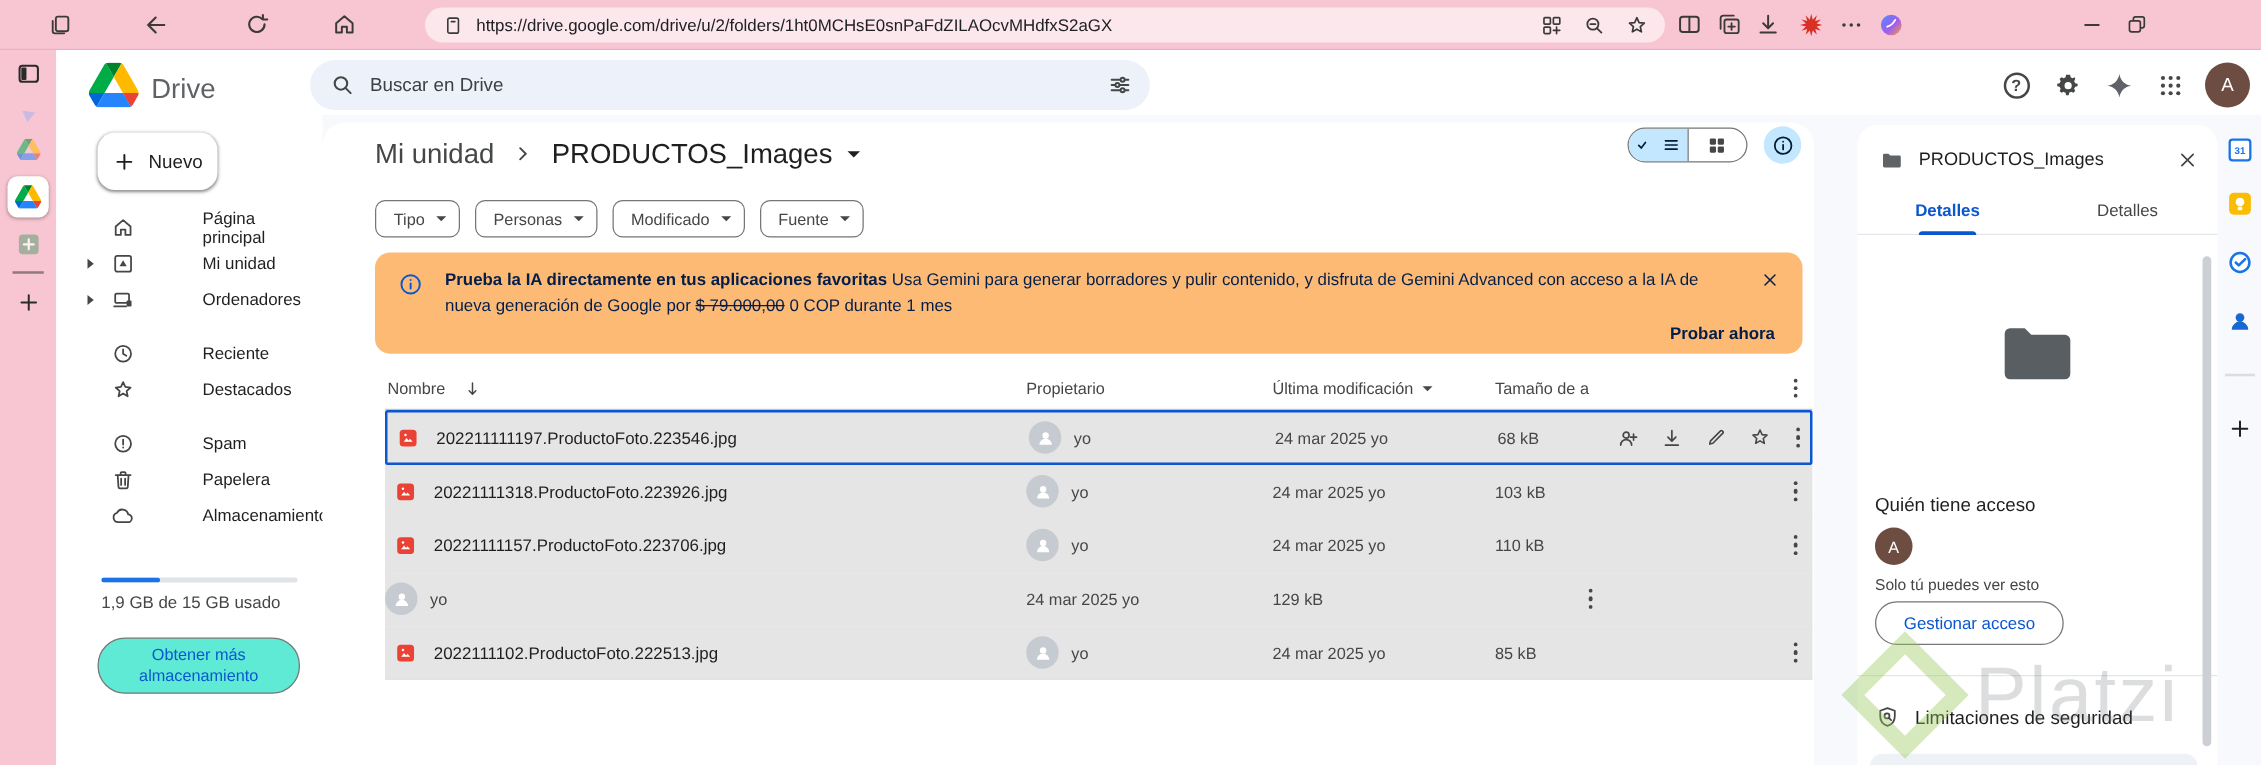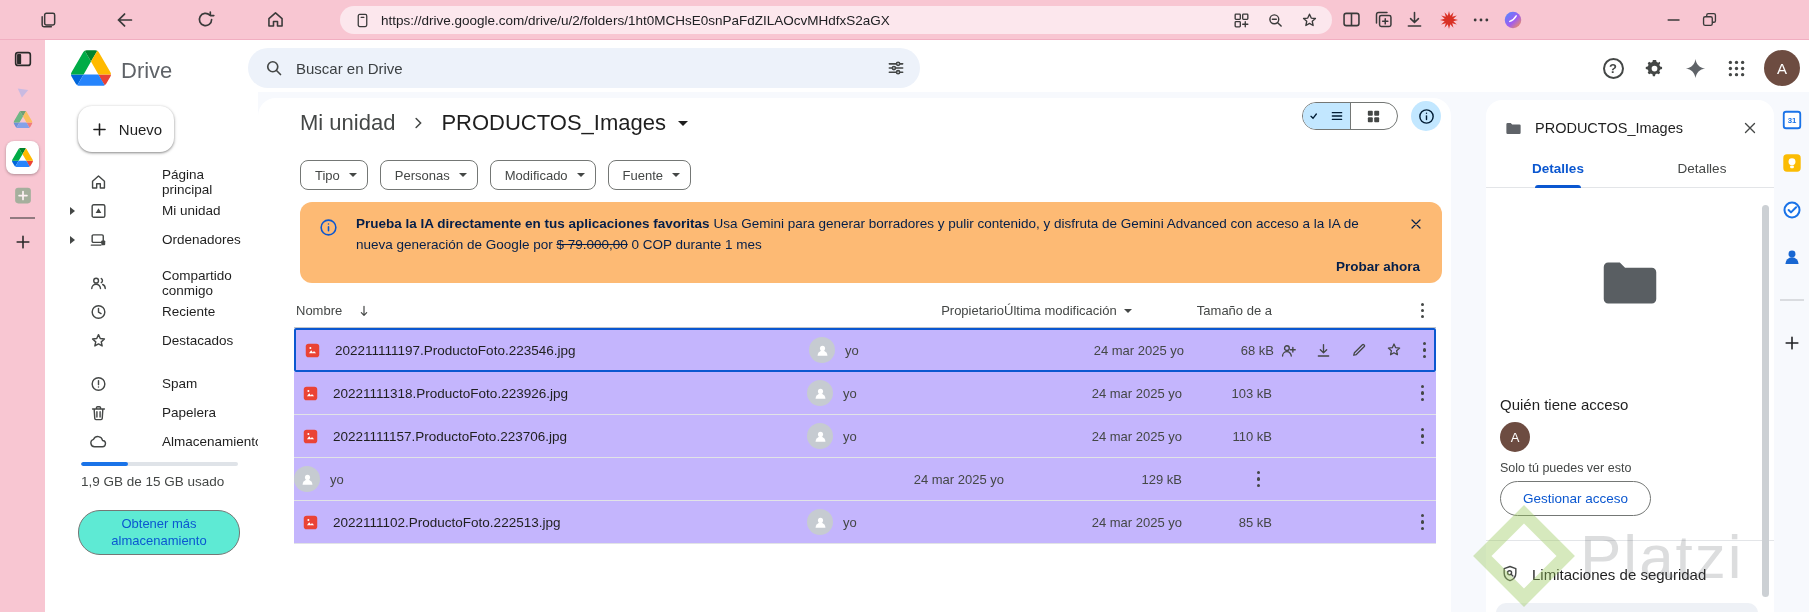--- a/index.html
+++ b/index.html
@@ -103,26 +103,26 @@
     border-radius:12px; }
   .banner-icon { position:absolute; left:18px; top:15px; color:#0b57d0; }
   .banner-text { position:absolute; left:56px; top:12px; width:1020px; font-size:13.5px; line-height:1.55;
     color:#041e49; }
   .banner-close { position:absolute; right:16px; top:12px; width:20px; height:20px; display:flex;
     align-items:center; justify-content:center; color:#041e49; cursor:pointer; background:none; border:none; }
   .banner-cta { position:absolute; right:22px; bottom:9px; font-size:13.5px; font-weight:600;
     color:#041e49; cursor:pointer; }
 
   
-  .table { position:absolute; top:196px; left:36px; width:1142px;text-align:right; }
+  .table { position:absolute; top:196px; left:50px; width:1142px; }
   .thead, .trow { display:grid; grid-template-columns:513px 197px 178px 90px 164px; align-items:center; }
   .thead { height:34px; border-bottom:1px solid #c1c5c9; font-size:13px; color:#444746; font-weight:500; }
   .th-name { display:flex; align-items:center; gap:14px; padding-left:2px; }
   .th-mod { display:flex; align-items:center; gap:7px; }
-  .trow { height:43px; border-bottom:1px solid #e1e3e6; font-size:13px; color:#444746; background:#c4b5fd; }
+  .trow { height:43px; border-bottom:1px solid #e1e3e6; font-size:13px; color:#444746; background:#e5e5e5; }
   .trow.selected { border:2px solid #0b57d0; height:44px; border-radius:2px; }
   .fname { display:flex; align-items:center; gap:14px; padding-left:8px; font-size:13.5px; color:#1f1f1f;
     white-space:nowrap; overflow:hidden; }
   .owner { display:flex; align-items:center; gap:10px; }
   .avatar-s { width:26px; height:26px; border-radius:50%; background:#c6cbd1; display:flex;
     align-items:center; justify-content:center; flex:none; }
   .cell-end { display:flex; align-items:center; justify-content:flex-end; gap:15px; padding-right:8px;
     color:#444746; }
   .vdots { display:flex; flex-direction:column; gap:3px; padding:4px; cursor:pointer; }
   .vdots i { width:3.2px; height:3.2px; border-radius:50%; background:#444746; }
@@ -429,30 +429,20 @@
             <path d="M3 18.5h12" stroke-linecap="round"></path>
             <rect x="15.5" y="12.5" width="5" height="6" rx="1" fill="#444746" stroke="none"></rect>
           </svg>
         </span>
       <span>Ordenadores</span>
     </div>
     <div class="nav-gap"></div>
     <div class="nav-item">
       <span class="nicon">
           <svg viewBox="0 0 24 24" width="19" height="19" fill="none" stroke="#444746" stroke-width="1.8" stroke-linecap="round">
-            <circle cx="9" cy="9" r="3"></circle>
-            <path d="M3.5 19a5.5 5.5 0 0 1 11 0"></path>
-            <path d="M15.5 6.4a3 3 0 0 1 0 5.2M17.3 13.9a5.6 5.6 0 0 1 3.2 5.1"></path>
-          </svg>
-        </span>
-      <span>Compartido conmigo</span>
-    </div>
-    <div class="nav-item">
-      <span class="nicon">
-          <svg viewBox="0 0 24 24" width="19" height="19" fill="none" stroke="#444746" stroke-width="1.8" stroke-linecap="round">
             <circle cx="12" cy="12" r="8"></circle>
             <path d="M12 7.5V12l3.2 2"></path>
           </svg>
         </span>
       <span>Reciente</span>
     </div>
     <div class="nav-item">
       <span class="nicon">
           <svg viewBox="0 0 24 24" width="19" height="19" fill="none" stroke="#444746" stroke-width="1.8" stroke-linejoin="round">
             <path d="M12 4l2.2 4.9 5.3.6-4 3.6 1.1 5.2L12 15.6l-4.6 2.7 1.1-5.2-4-3.6 5.3-.6z"></path>

